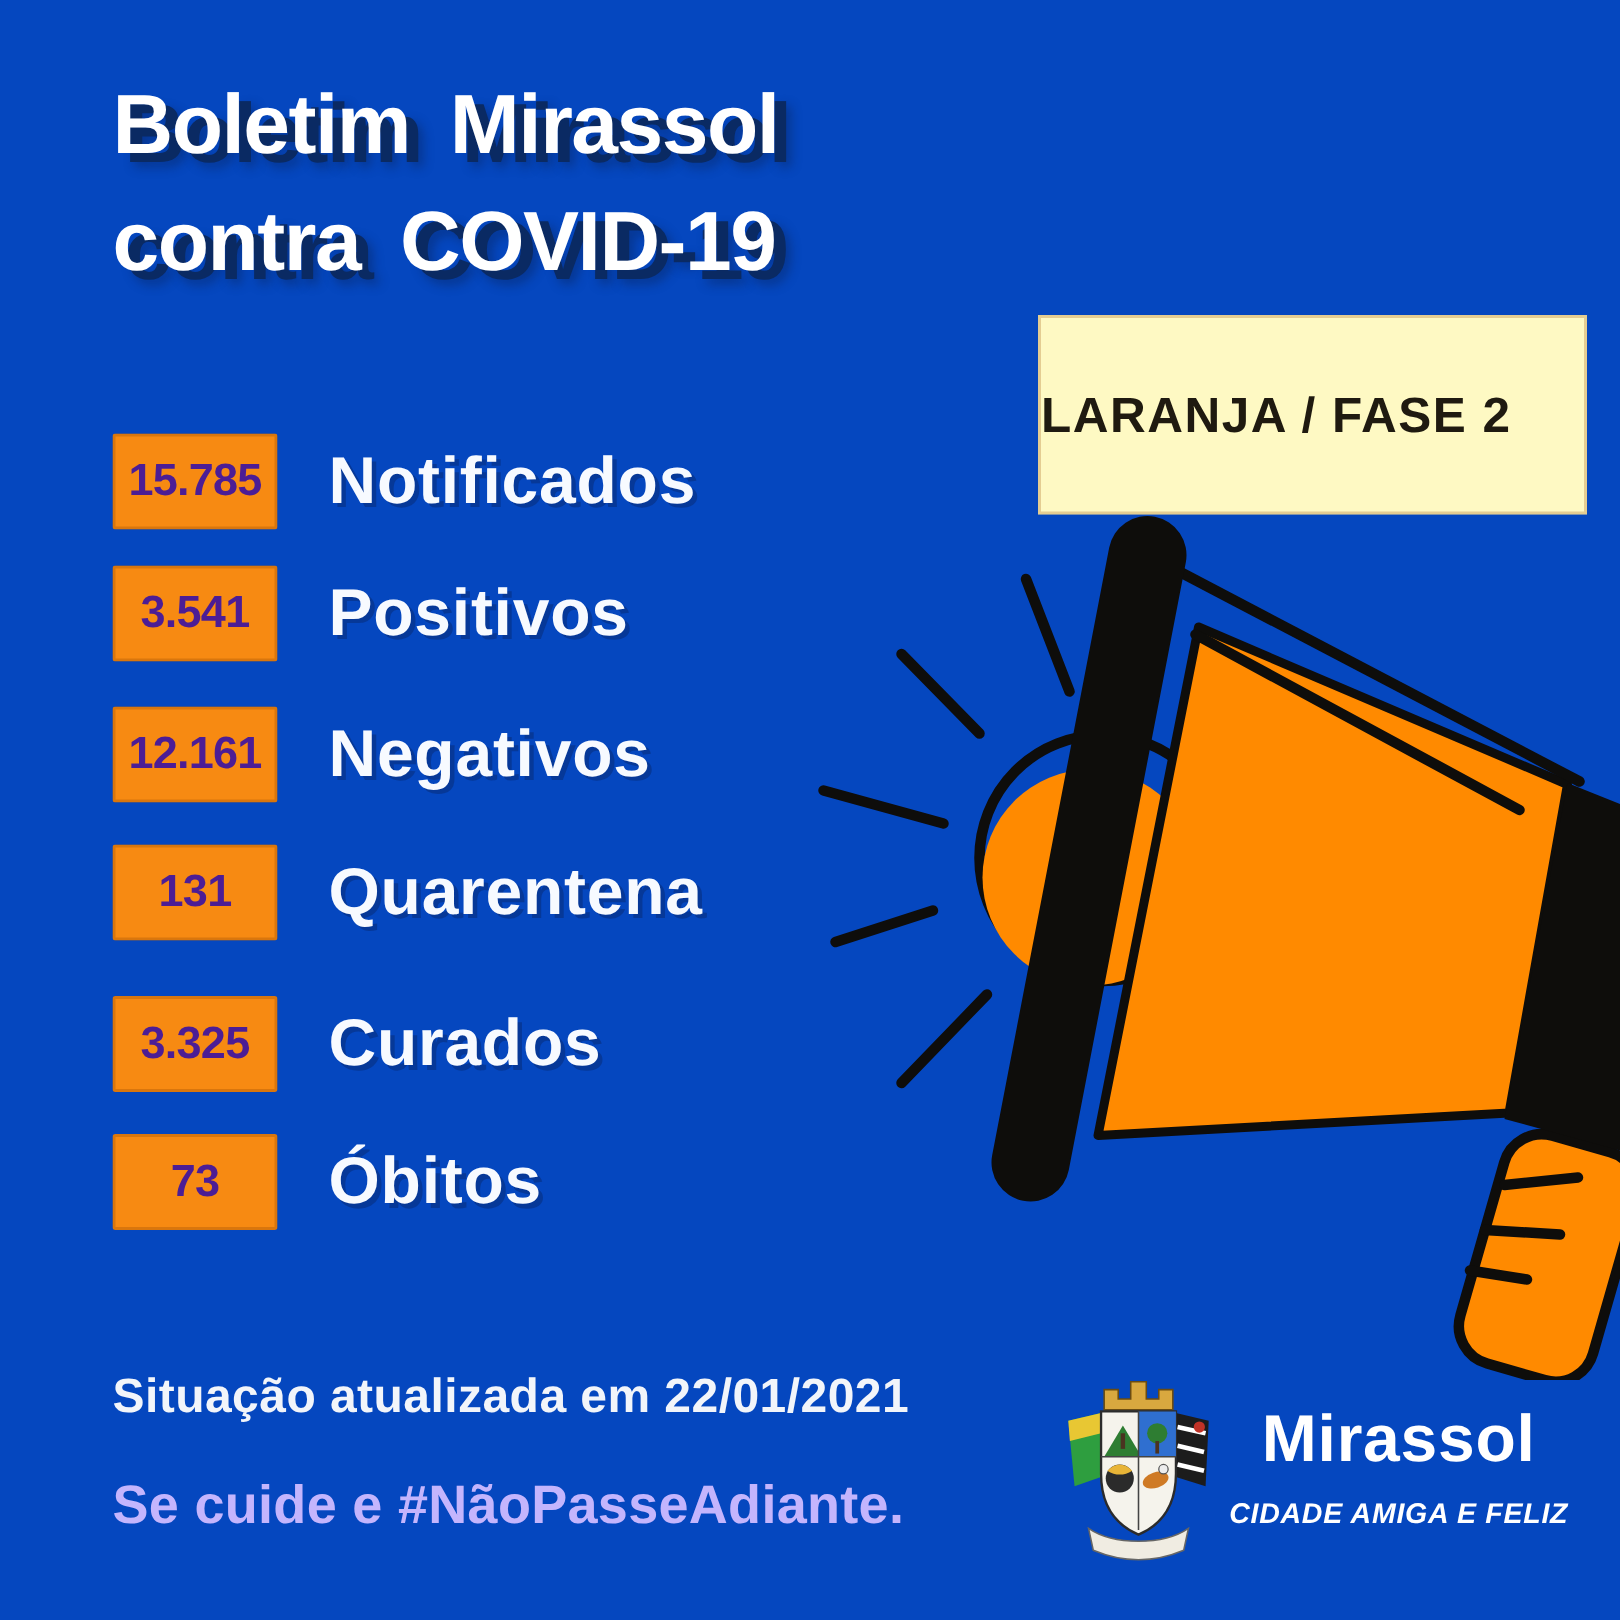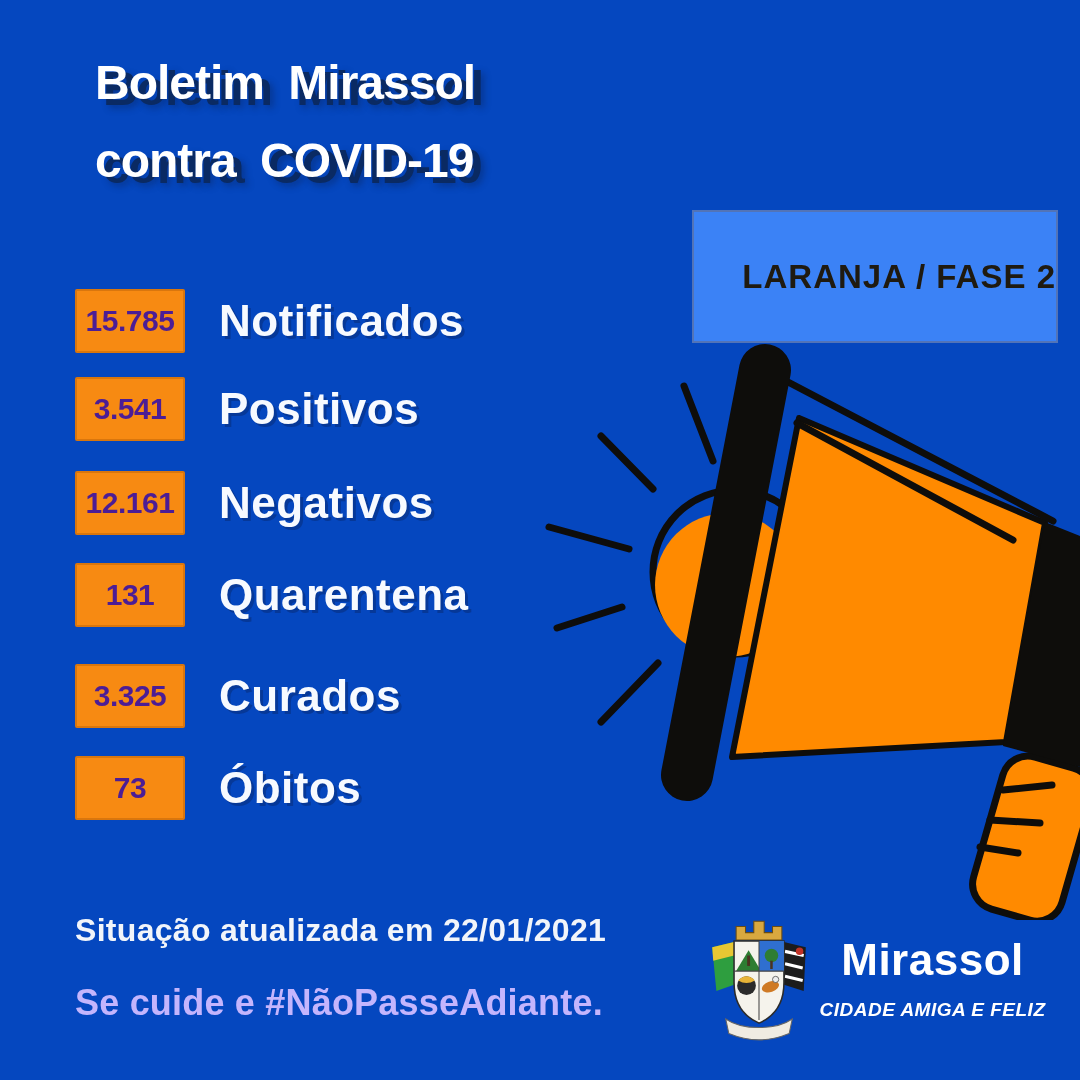--- a/index.html
+++ b/index.html
@@ -6,32 +6,31 @@
   .canvas{
     position:relative;
     width:1080px;height:1080px;
     background:#0547BF;
     overflow:hidden;
     font-family:"Liberation Sans","DejaVu Sans",sans-serif;
   }
   .title{
     position:absolute;left:75px;top:44px;
     color:#ffffff;
-    font-size:48px;font-weight:bold;line-height:78px;
+    font-size:56px;font-weight:bold;line-height:78px;
     letter-spacing:-1px;word-spacing:12px;
     text-shadow:8px 6px 0 #0A2A63, 11px 9px 7px rgba(8,30,80,.45);
     white-space:nowrap;
-    margin-left:20px;
   }
   .phase-badge{
     position:absolute;left:692px;top:210px;width:366px;height:133px;
-    background:#3b82f6;
+    background:#fef9c3;
     border:2px solid rgba(150,75,0,.25);
     box-sizing:border-box;
-    display:flex;align-items:center;justify-content:flex-end;
+    display:flex;align-items:center;justify-content:flex-start;
   }
   .phase-badge span{
     color:#1F1A10;font-size:33px;font-weight:bold;letter-spacing:1px;
     white-space:nowrap;
   }
   .stat-row{position:absolute;left:75px;height:64px;display:flex;align-items:center;}
   .stat-box{
     width:110px;height:64px;background:#F78A12;
     border:2px solid rgba(140,70,0,.28);box-sizing:border-box;
     display:flex;align-items:center;justify-content:center;

